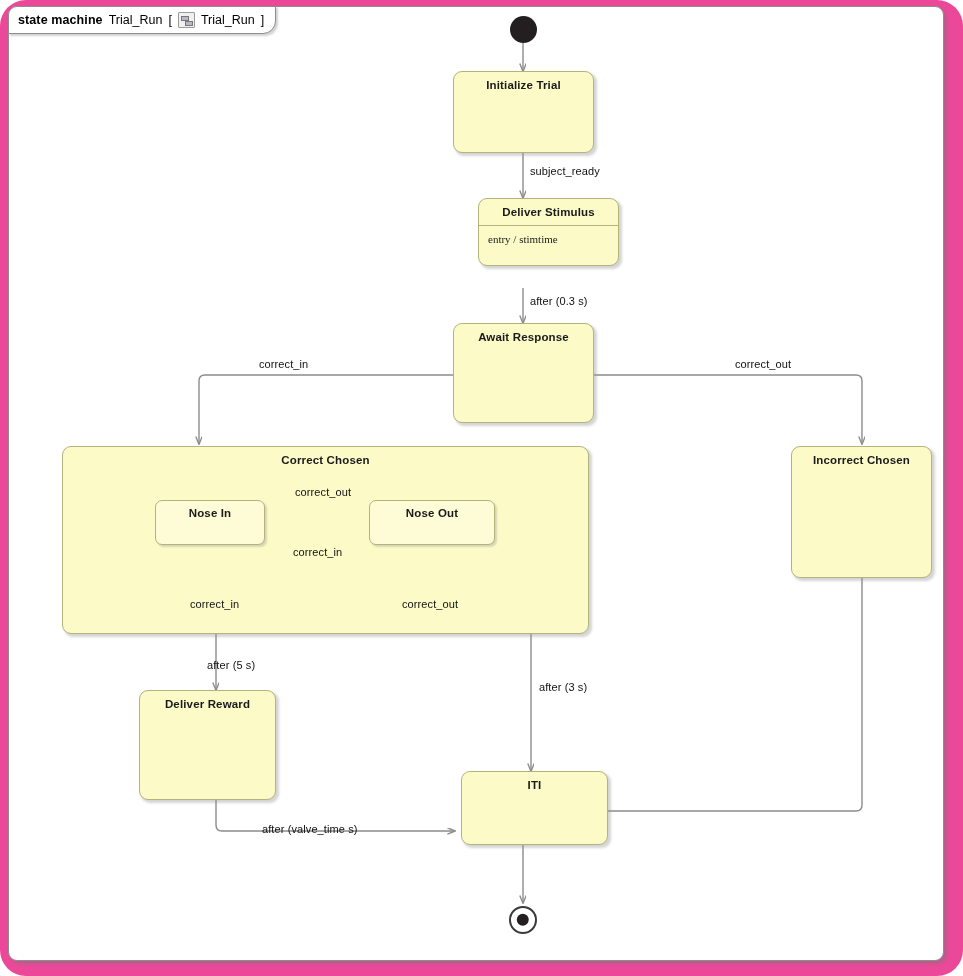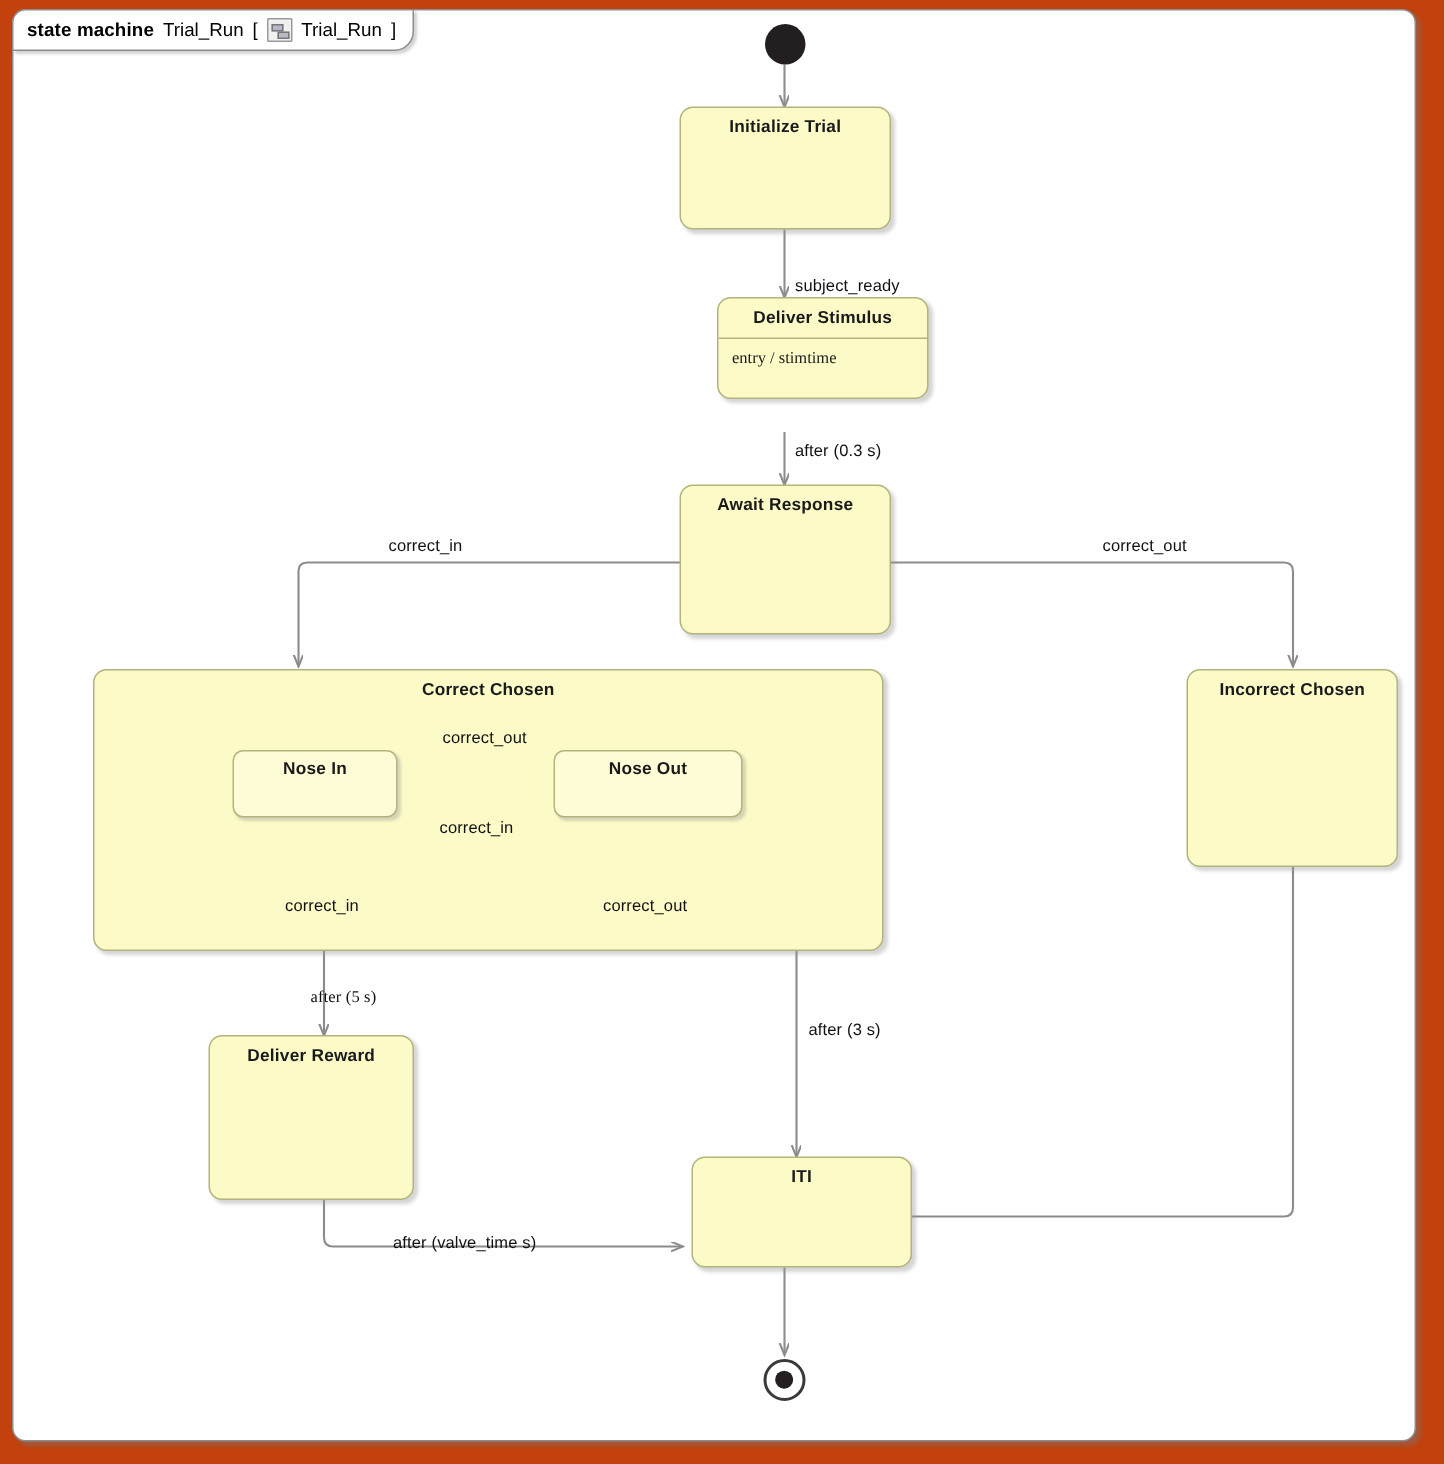--- a/index.html
+++ b/index.html
@@ -6,22 +6,23 @@
   html, body {
     margin: 0;
     padding: 0;
     background: #ffffff;
     font-family: "Liberation Sans", sans-serif;
   }
   #canvas {
     position: relative;
     width: 963px;
     height: 976px;
-    background: #c2410c;
+    background: #ec4899;
     overflow: hidden;
+    border-radius: 26px;
   }
   
   .frame {
     position: absolute;
     left: 8px;
     top: 6px;
     width: 936px;
     height: 955px;
     border: 1.5px solid #8d8d8d;
     border-radius: 9px;
@@ -270,35 +271,35 @@
   </div>
 
   <div class="state" style="left:139px; top:690px; width:137px; height:110px;">
     <div class="state-title">Deliver Reward</div>
   </div>
 
   <div class="state" style="left:461px; top:771px; width:147px; height:74px;">
     <div class="state-title">ITI</div>
   </div>
 
-  <div class="edge-label" style="left:530px; top:165px;margin-top:20px;">subject_ready</div>
+  <div class="edge-label" style="left:530px; top:165px;">subject_ready</div>
 
   <div class="edge-label" style="left:530px; top:295px;">after (0.3 s)</div>
 
   <div class="edge-label" style="left:259px; top:358px;">correct_in</div>
 
   <div class="edge-label" style="left:735px; top:358px;">correct_out</div>
 
   <div class="edge-label" style="left:295px; top:486px;">correct_out</div>
 
   <div class="edge-label" style="left:293px; top:546px;">correct_in</div>
 
   <div class="edge-label" style="left:190px; top:598px;">correct_in</div>
 
   <div class="edge-label" style="left:402px; top:598px;">correct_out</div>
 
-  <div class="edge-label" style="left:207px; top:659px;font-family:Liberation Serif, serif;">after (5 s)</div>
+  <div class="edge-label" style="left:207px; top:659px;">after (5 s)</div>
 
   <div class="edge-label" style="left:539px; top:681px;">after (3 s)</div>
 
   <div class="edge-label" style="left:262px; top:823px;">after (valve_time s)</div>
 
 </div>
 
 </body></html>

